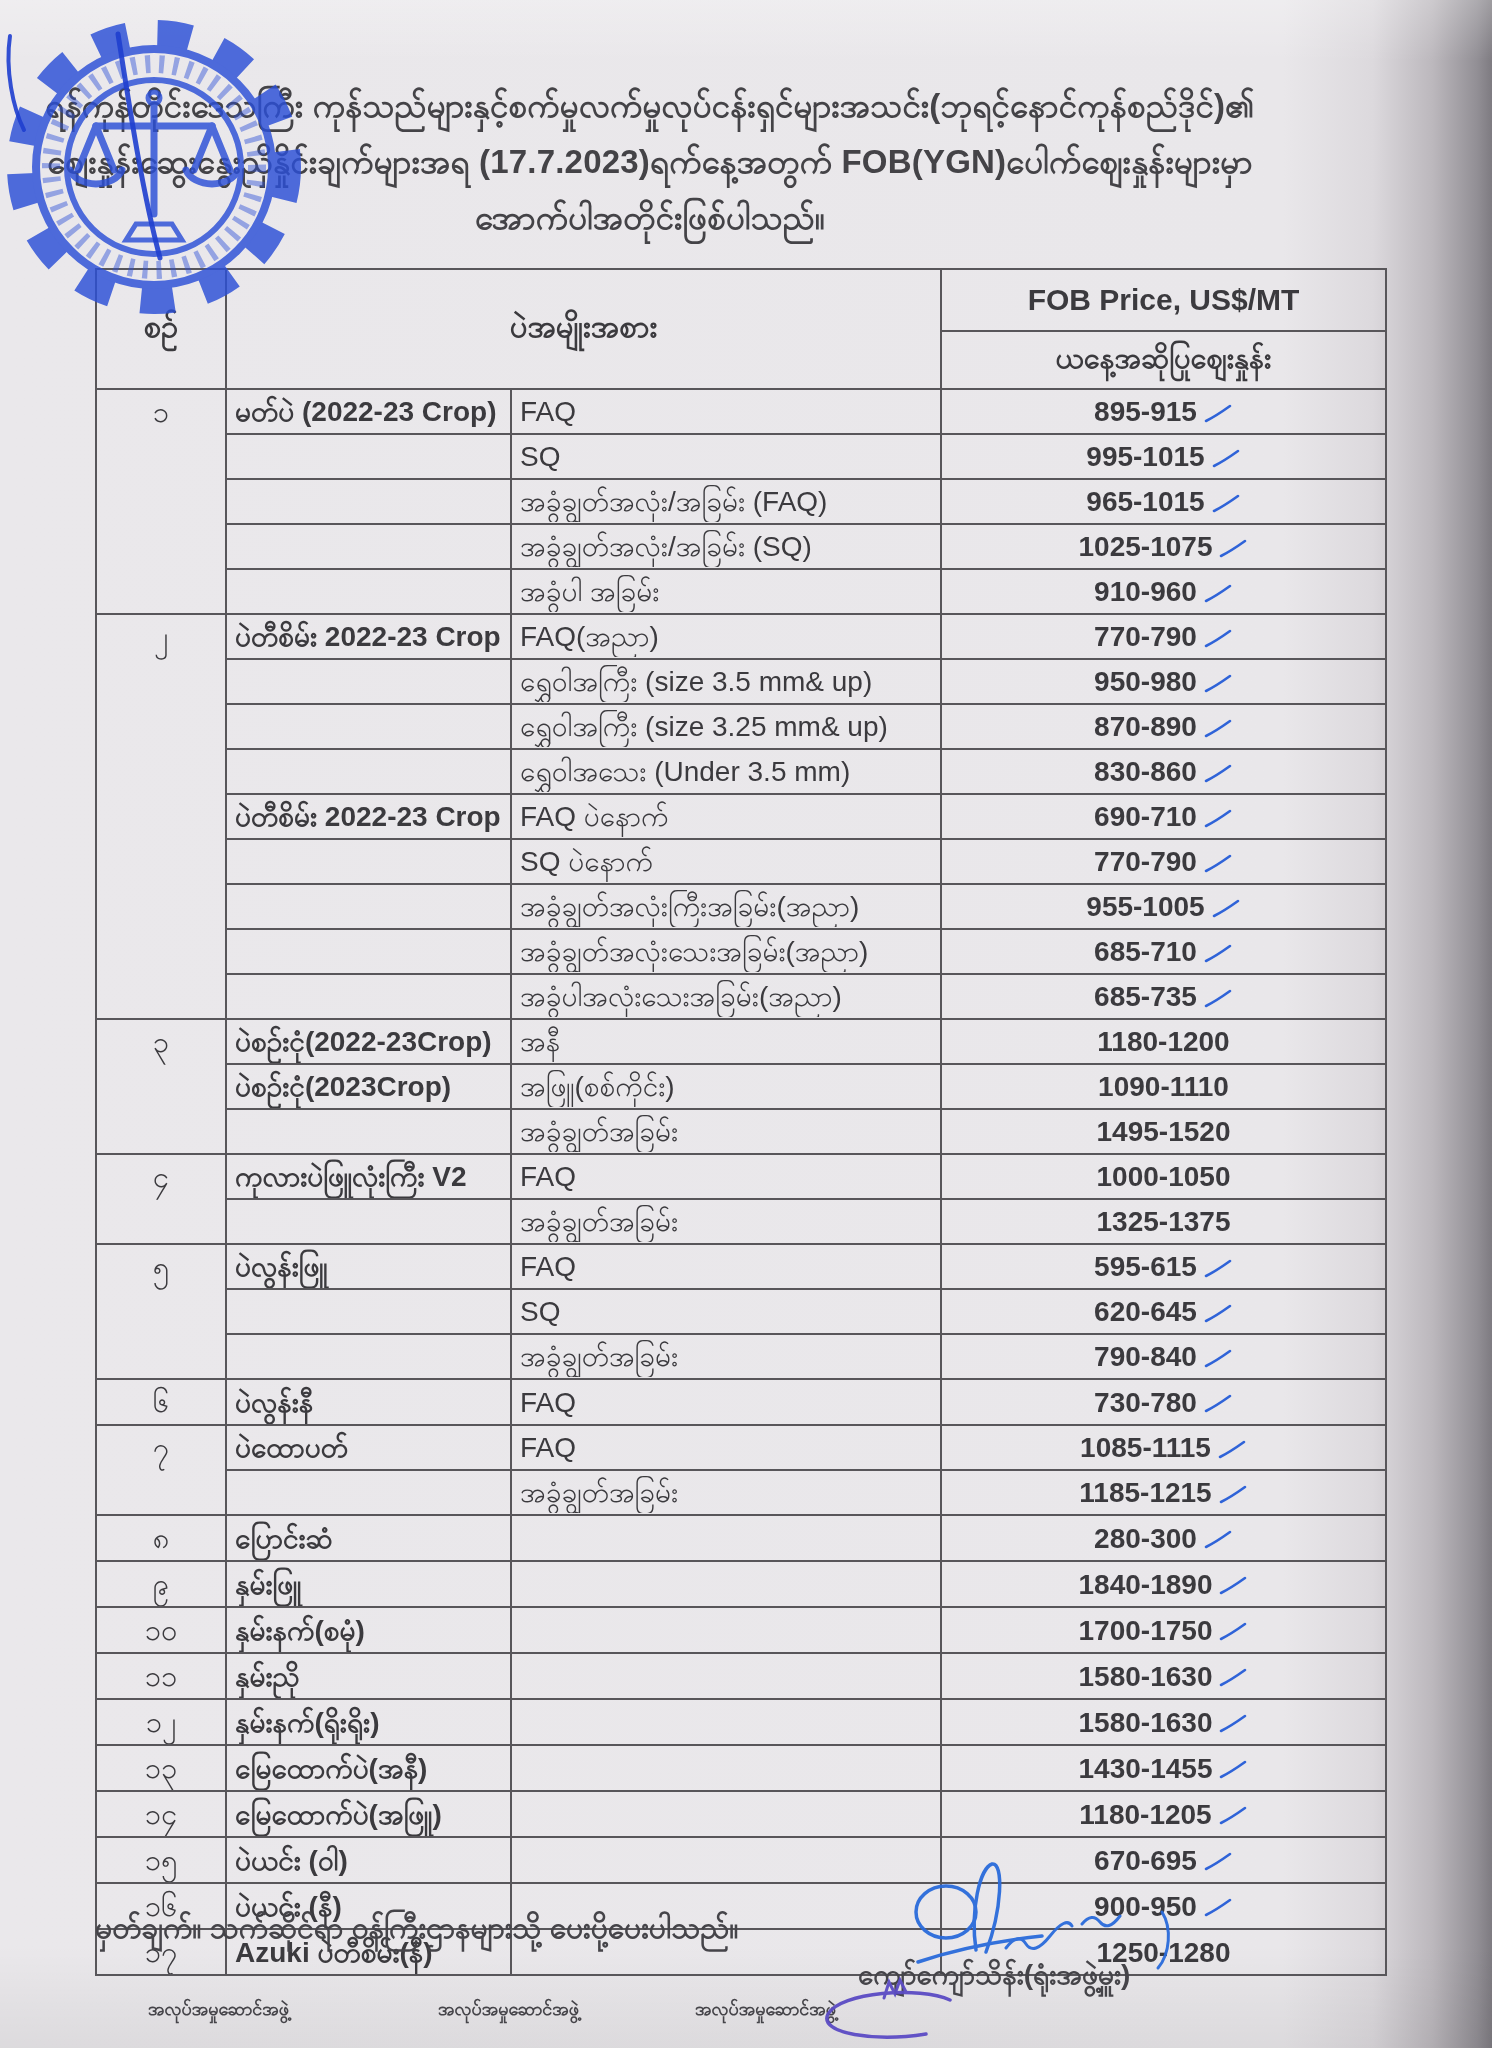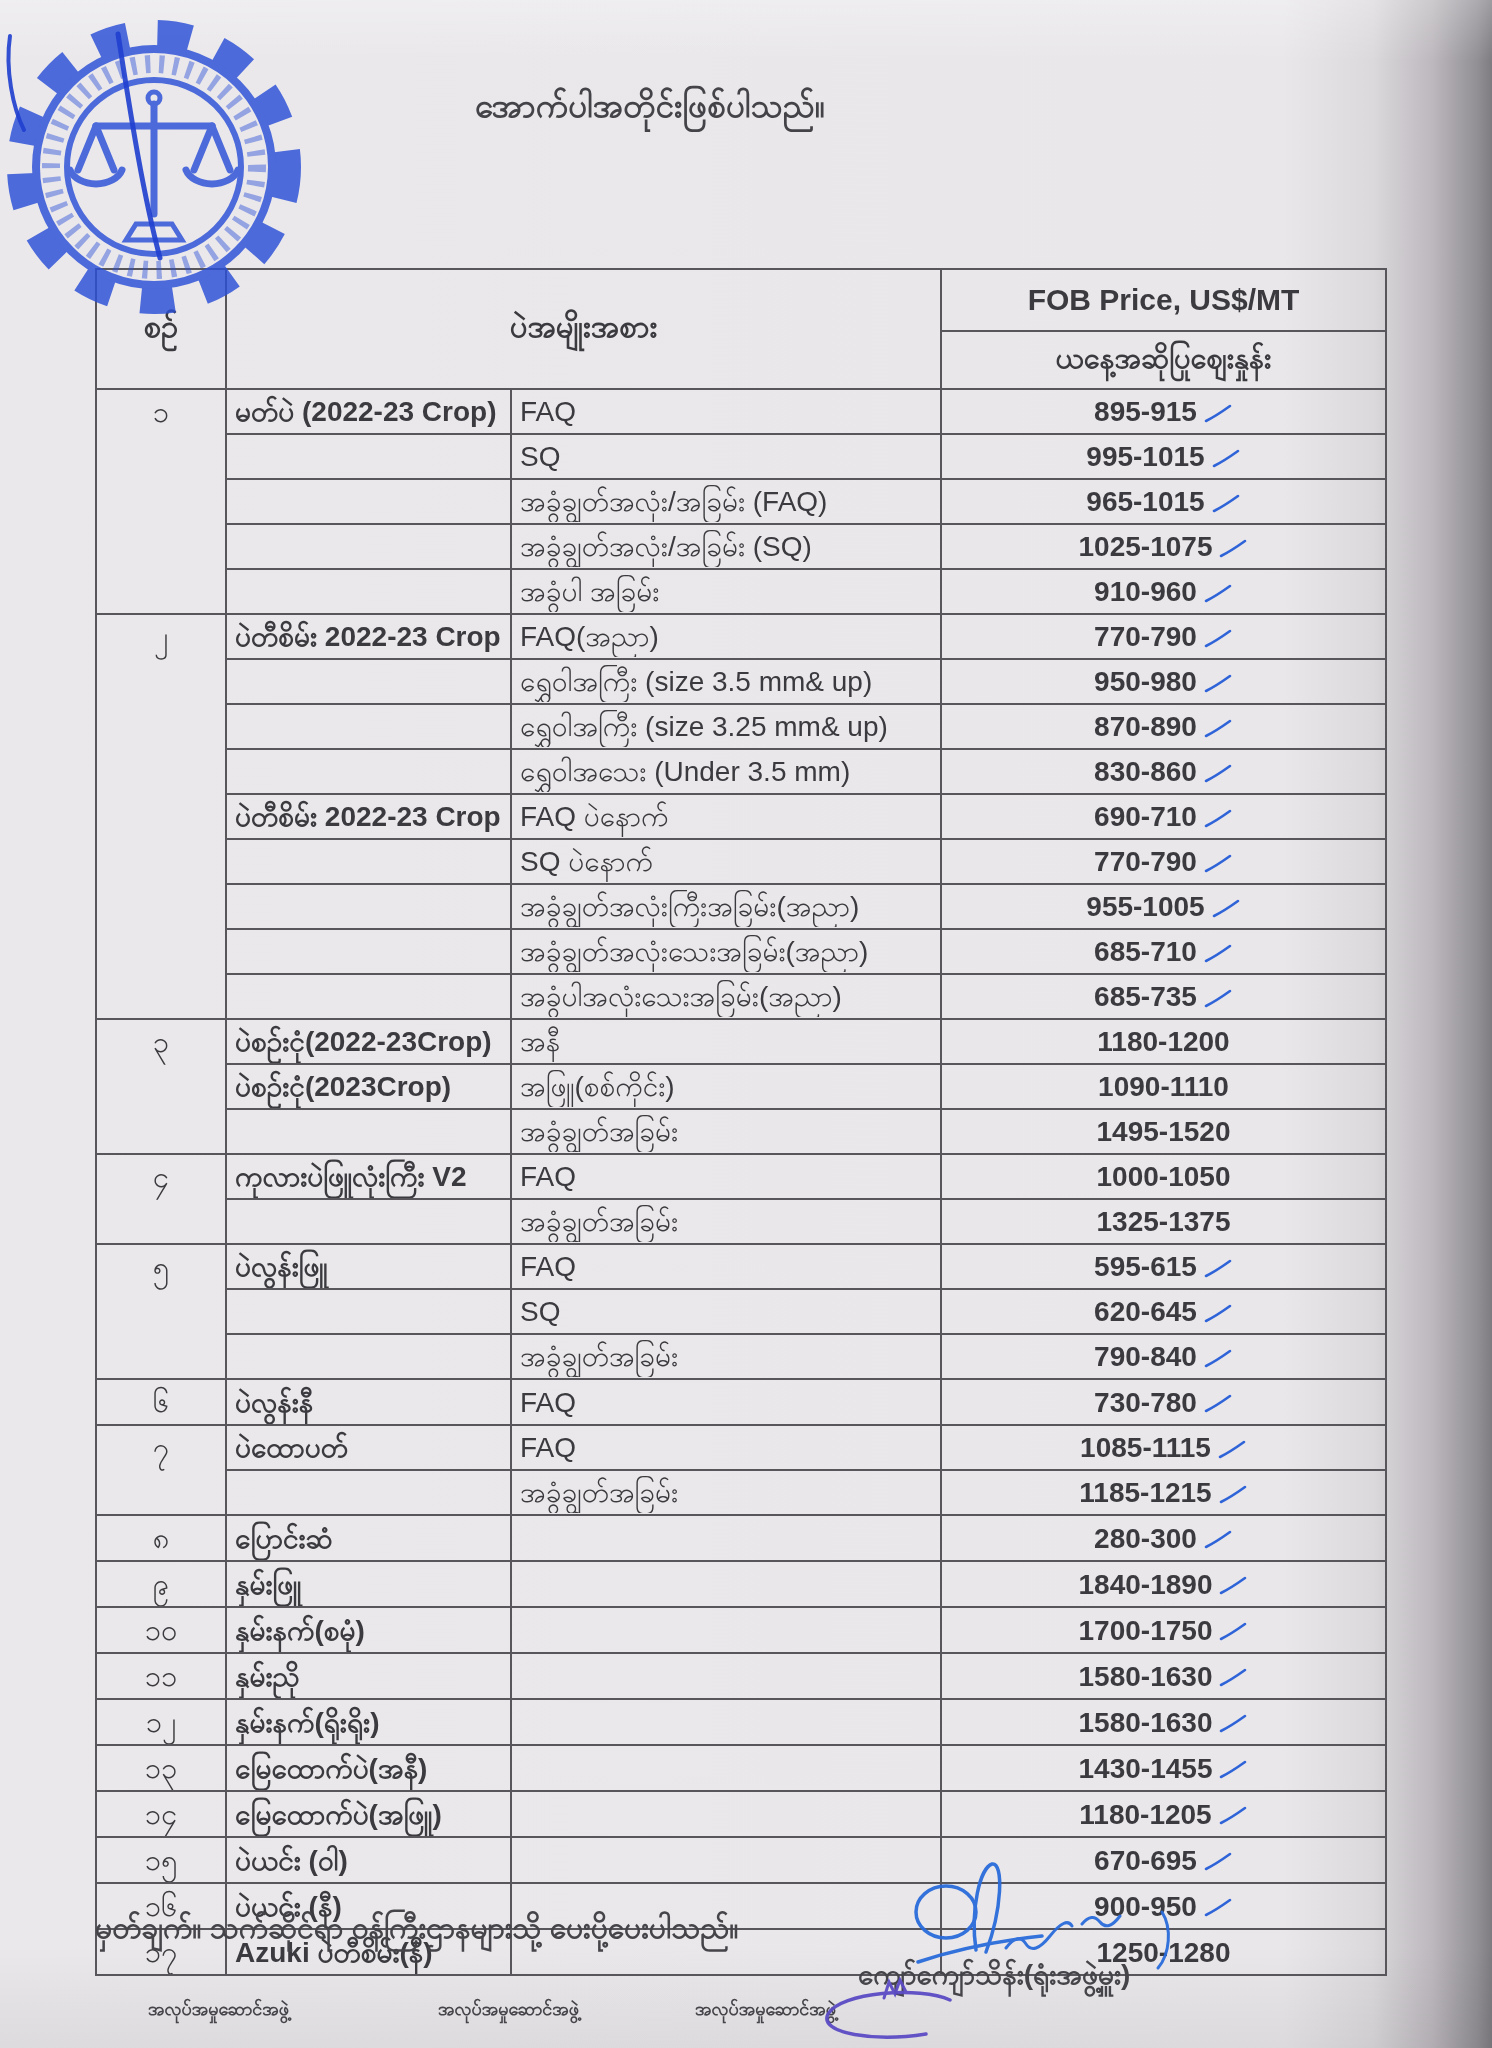--- a/index.html
+++ b/index.html
@@ -52,20 +52,22 @@
   .signer{position:absolute;left:858px;top:1956px;font-size:28px;font-weight:600;color:#454449;}
   
   .overlay{position:absolute;left:0;top:0;pointer-events:none;}
 </style>
 </head>
 <body>
 
 <div id="page">
 
   <div class="title-block">
+    <div class="title-line">ရန်ကုန်တိုင်းဒေသကြီး ကုန်သည်များနှင့်စက်မှုလက်မှုလုပ်ငန်းရှင်များအသင်း(ဘုရင့်နောင်ကုန်စည်ဒိုင်)၏</div>
+    <div class="title-line">ဈေးနှုန်းဆွေးနွေးညှိနှိုင်းချက်များအရ (17.7.2023)ရက်နေ့အတွက် FOB(YGN)ပေါက်ဈေးနှုန်းများမှာ</div>
     <div class="title-line">အောက်ပါအတိုင်းဖြစ်ပါသည်။</div>
   </div>
 
   <table class="price">
     <colgroup>
       <col class="w-serial">
         <col class="w-cat">
         <col class="w-sub">
         <col class="w-price">
     </colgroup>

